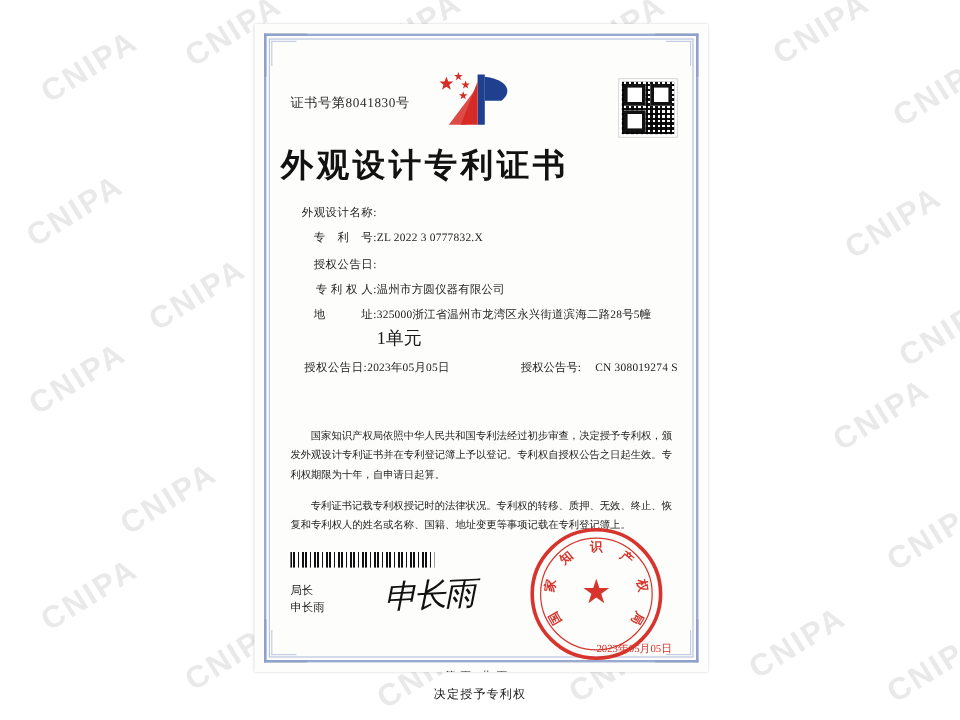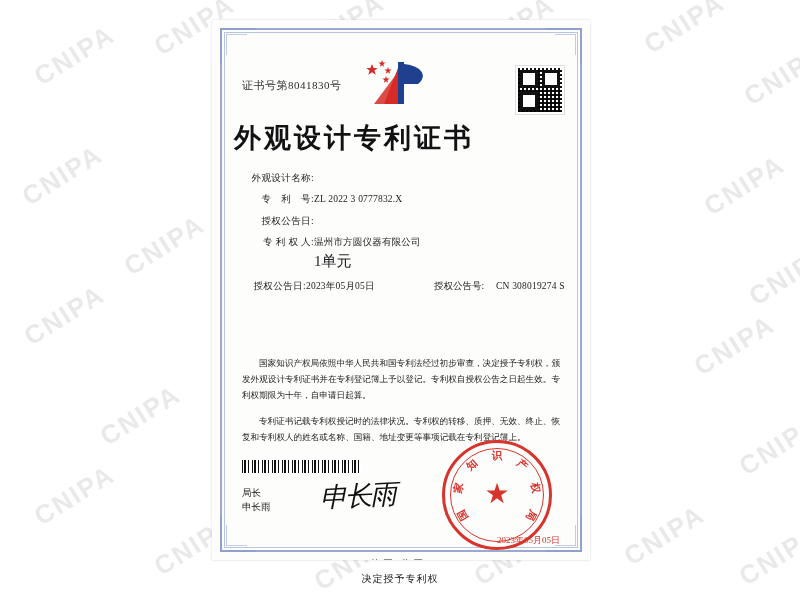--- a/index.html
+++ b/index.html
@@ -343,20 +343,24 @@
 
         <div class="row">
           <div class="lbl">授权公告日:</div>
         </div>
 
         <div class="row">
           <div class="lbl">专 利 权 人:</div>
           <div class="val">温州市方圆仪器有限公司</div>
         </div>
 
+        <div class="row">
+          <div class="lbl">地　　　址:</div>
+          <div class="val">325000浙江省温州市龙湾区永兴街道滨海二路28号5幢</div>
+        </div>
         <div class="sub">1单元</div>
 
         <div class="row two">
           <div class="lbl">授权公告日:</div>
           <div class="val">2023年05月05日</div>
           <div class="lbl2">授权公告号:</div>
           <div class="val">CN 308019274 S</div>
         </div>
 
       </div>

